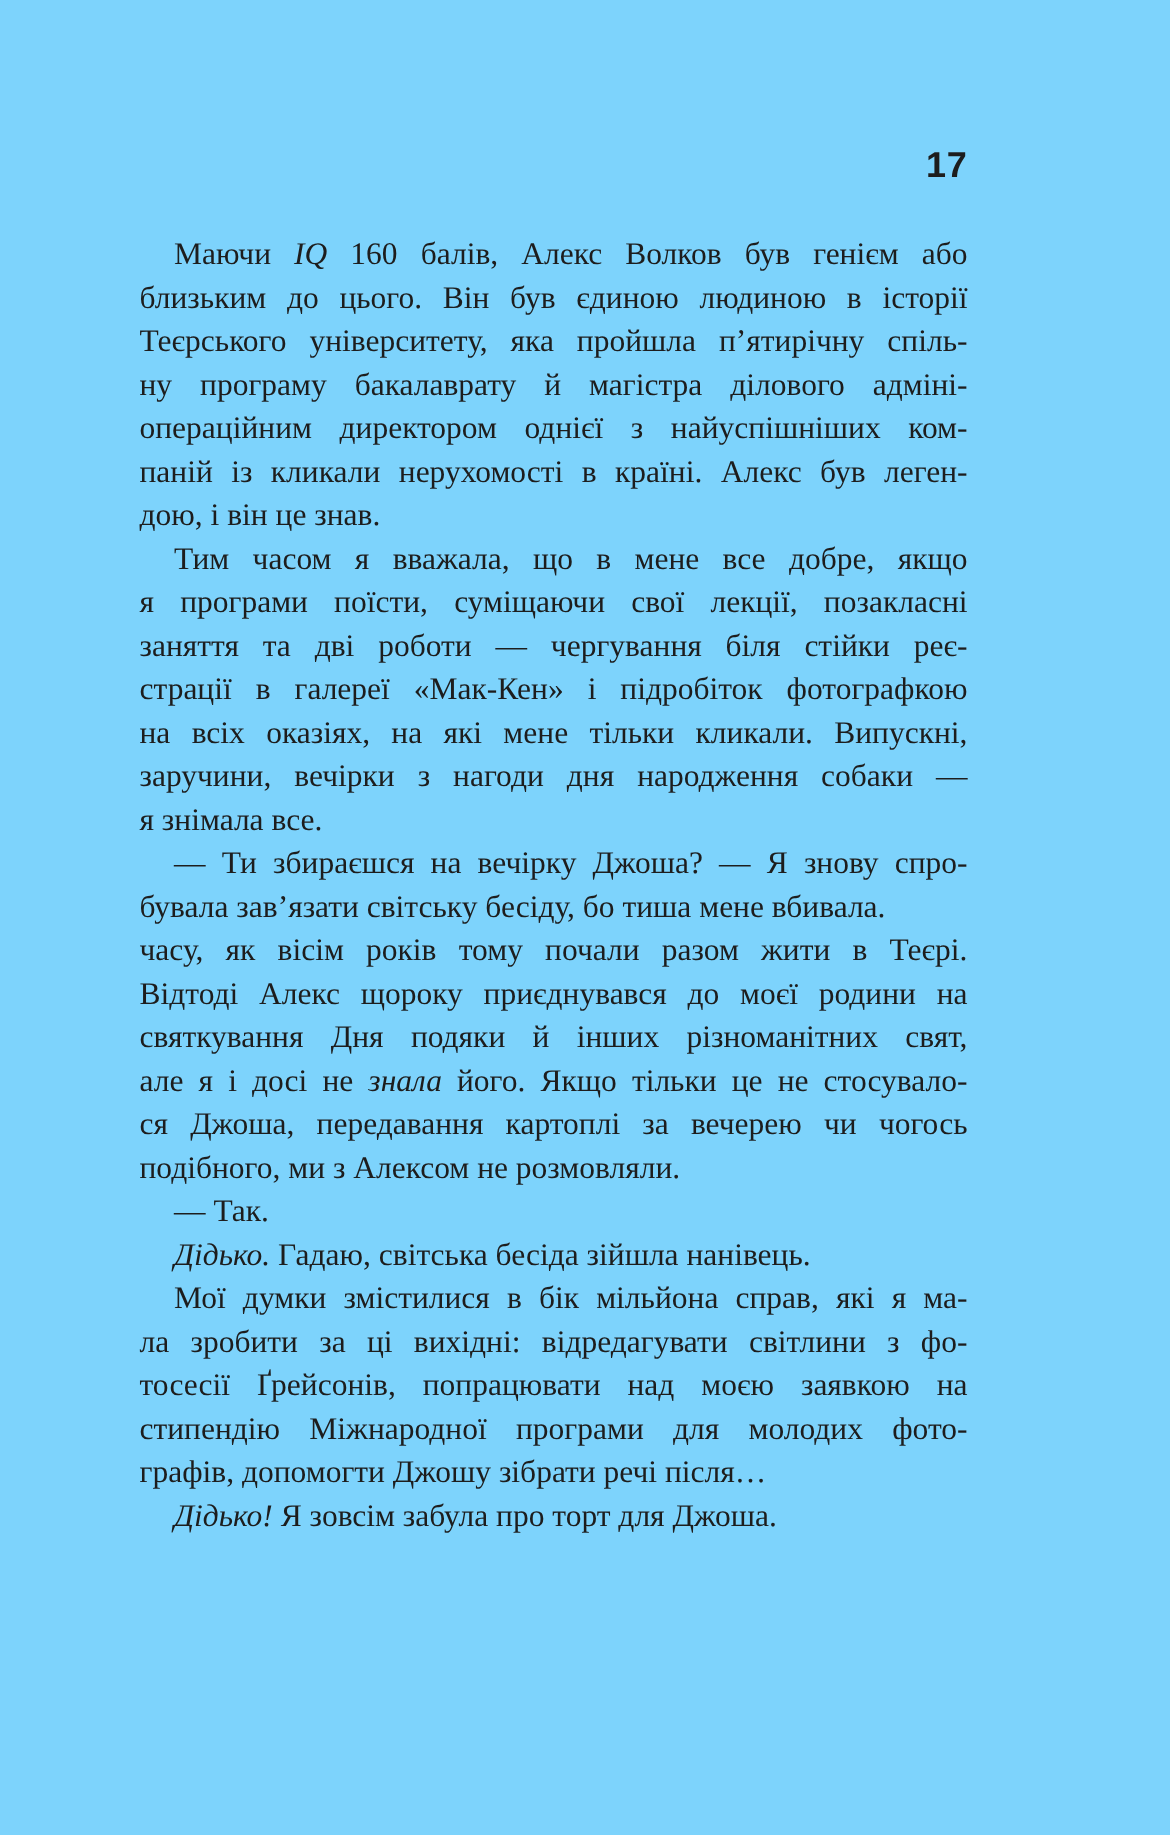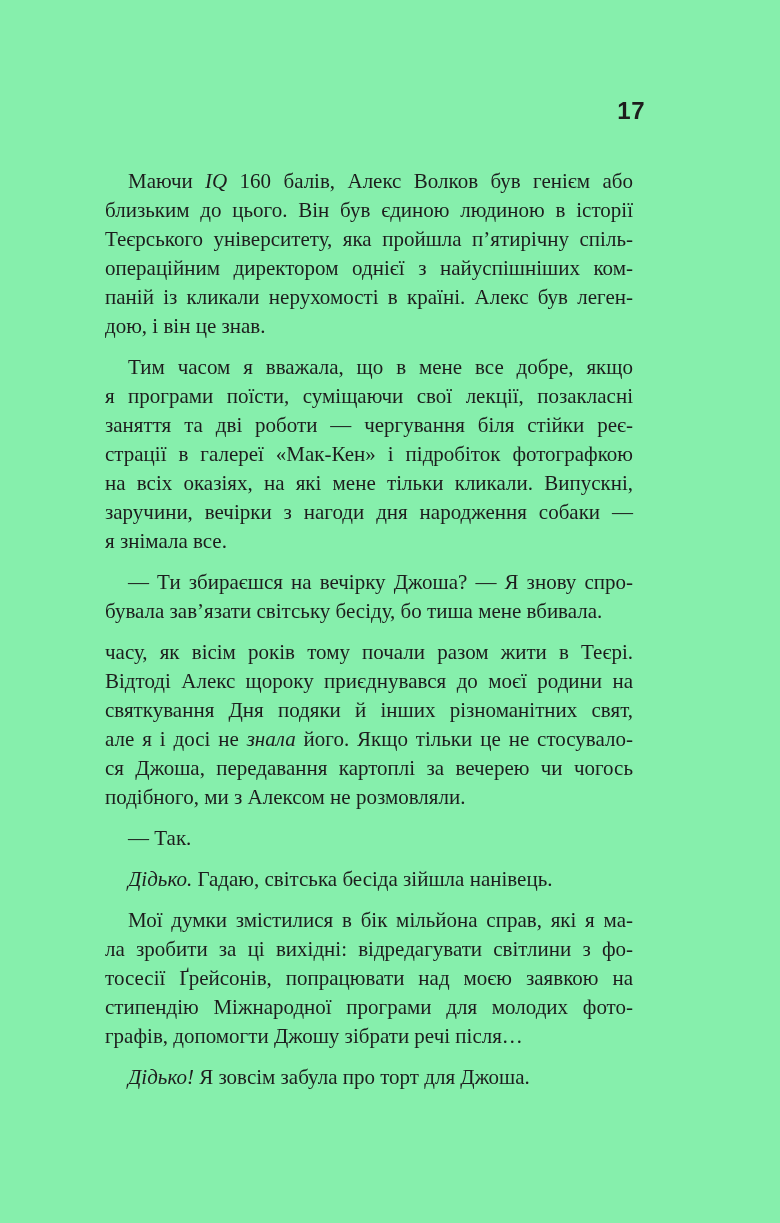--- a/index.html
+++ b/index.html
@@ -5,21 +5,21 @@
 <style>
   html, body {
     margin: 0;
     padding: 0;
     background: #ffffff;
   }
   .book-page {
     position: relative;
     width: 780px;
     height: 1223px;
-    background: #86efac;
+    background: #7dd3fc;
     color: #1d1d1d;
     font-family: "Liberation Serif", "DejaVu Serif", serif;
     overflow: hidden;
   }
   .folio {
     position: absolute;
     top: 99px;
     right: 135px;
     font-family: "Liberation Sans", "DejaVu Sans", sans-serif;
     font-weight: bold;
@@ -30,21 +30,21 @@
   }
   .text-block {
     position: absolute;
     left: 93px;
     top: 155px;
     width: 552px;
     font-size: 21px;
     line-height: 29px;
   }
   .para {
-    margin: 12px;
+    margin: 0;
     padding: 0;
   }
   .line {
     display: block;
     text-align: justify;
     text-align-last: justify;
     white-space: normal;
   }
   .line.para-end {
     text-align-last: left;
@@ -59,20 +59,21 @@
 </head>
 <body>
 
 <div class="book-page">
   <div class="folio">17</div>
   <div class="text-block">
       <p class="para">
         <span class="line para-start">Маючи <i>IQ</i> 160 балів, Алекс Волков був генієм або</span>
         <span class="line">близьким до цього. Він був єдиною людиною в історії</span>
         <span class="line">Теєрського університету, яка пройшла п’ятирічну спіль-</span>
+        <span class="line">ну програму бакалаврату й магістра ділового адміні-</span>
         <span class="line">операційним директором однієї з найуспішніших ком-</span>
         <span class="line">паній із кликали нерухомості в країні. Алекс був леген-</span>
         <span class="line para-end">дою, і він це знав.</span>
       </p>
       <p class="para">
         <span class="line para-start">Тим часом я вважала, що в мене все добре, якщо</span>
         <span class="line">я програми поїсти, суміщаючи свої лекції, позакласні</span>
         <span class="line">заняття та дві роботи — чергування біля стійки реє-</span>
         <span class="line">страції в галереї «Мак-Кен» і підробіток фотографкою</span>
         <span class="line">на всіх оказіях, на які мене тільки кликали. Випускні,</span>

